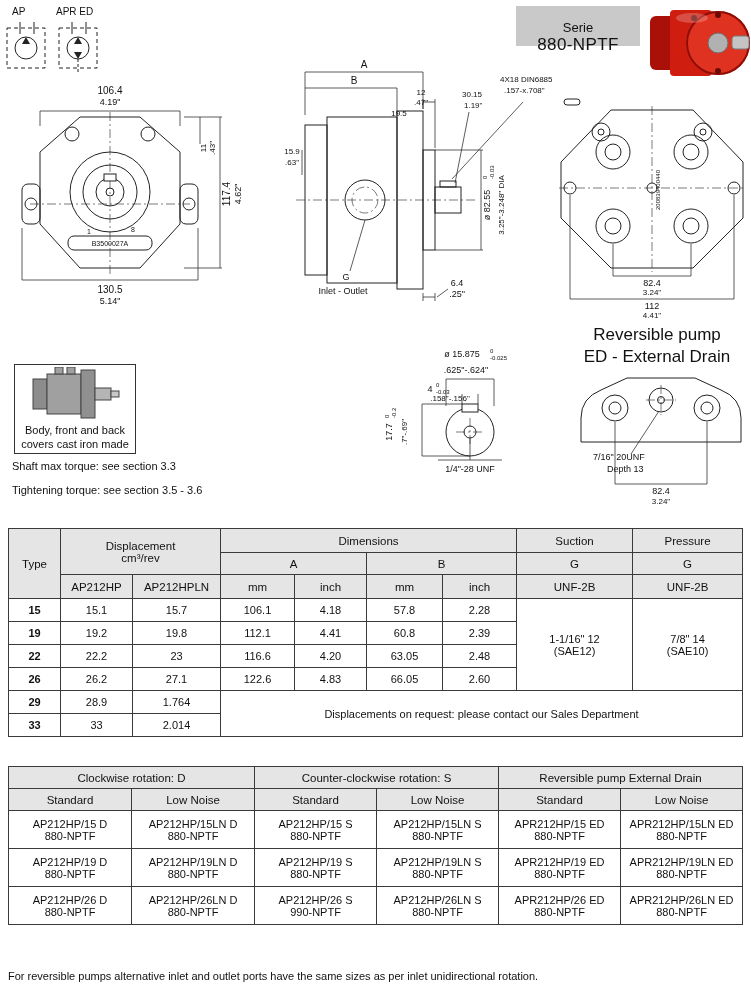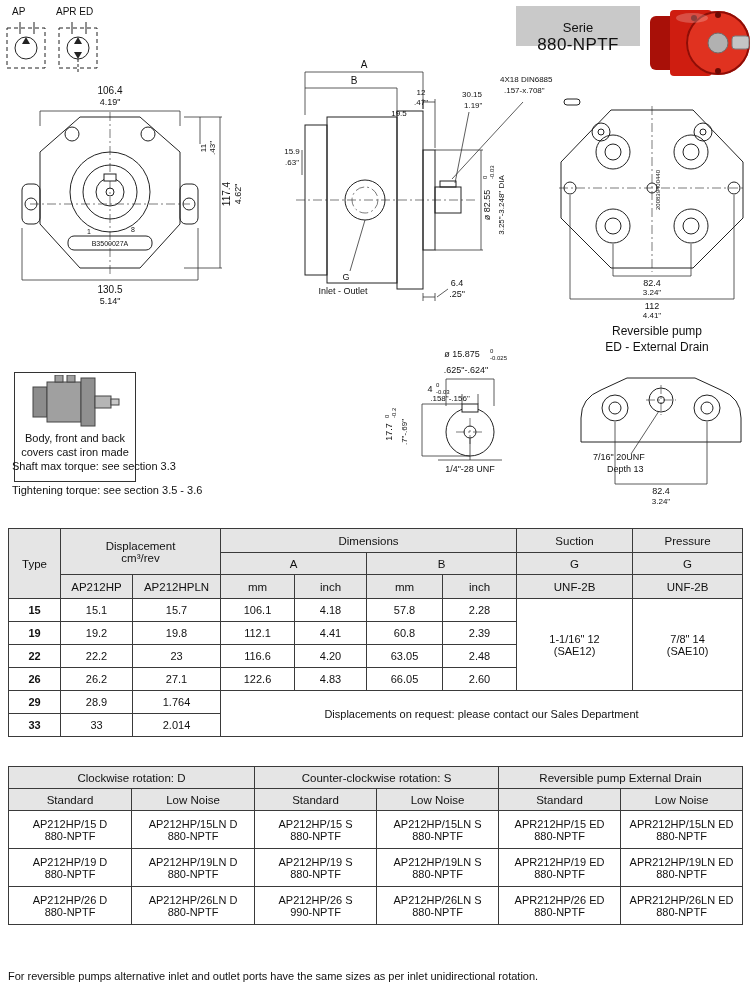--- a/index.html
+++ b/index.html
@@ -15,21 +15,21 @@
   th,td{border:1px solid #3a3a3a;text-align:center;vertical-align:middle;padding:1px 2px;overflow:hidden;}
   th{background:#e5e5e5;font-weight:normal;font-size:11.5px;}
   td{background:#fff;}
   td.typecell{font-weight:bold;}
   .castbox{border:1.5px solid #333;}
   svg text{font-family:"Liberation Sans","DejaVu Sans",sans-serif;fill:#111;}
   .t6{font-size:6px;}.t7{font-size:7px;}.t8{font-size:8px;}.t9{font-size:9px;}.t10{font-size:10px;}
   .ln{stroke:#222;fill:none;stroke-width:1;}
   .dl{stroke:#333;fill:none;stroke-width:.8;}
   .cl{stroke:#444;fill:none;stroke-width:.7;stroke-dasharray:9 3 2 3;}
-  .rev-title{font-size:12px;text-align:center;line-height:1.3;}
+  .rev-title{font-size:17px;text-align:center;line-height:1.3;}
 </style>
 </head>
 <body>
 
 <div id="page">
 
   <div class="abs" style="left:4px;top:6px;width:110px;height:72px">
     <span class="abs" style="left:8px;top:0;font-size:10px">AP</span>
     <span class="abs" style="left:52px;top:0;font-size:10px">APR ED</span>
     <svg class="abs" style="left:0;top:14px" width="110" height="56" viewBox="0 0 110 56">
@@ -285,21 +285,21 @@
     <text class="t9" x="34" y="106" text-anchor="start">Depth 13</text>
     <g>
       <line class="dl" x1="42" y1="56" x2="42" y2="118"></line>
       <line class="dl" x1="134" y1="56" x2="134" y2="118"></line>
       <line class="dl" x1="42" y1="118" x2="134" y2="118"></line>
     </g>
     <text class="t9" x="88" y="128" text-anchor="middle">82.4</text>
     <text class="t8" x="88" y="138" text-anchor="middle">3.24"</text>
   </svg>
 
-  <div class="abs castbox" style="left:14px;top:372px;width:122px;height:110px">
+  <div class="abs castbox" style="left:14px;top:364px;width:122px;height:90px">
     <svg width="120" height="52" viewBox="0 0 120 52" style="display:block;margin:2px auto 0">
       <g>
         <rect x="18" y="12" width="14" height="30" fill="#8c8c8c" stroke="#444"></rect>
         <rect x="32" y="7" width="34" height="40" fill="#a0a0a0" stroke="#444"></rect>
         <rect x="66" y="3" width="14" height="48" fill="#909090" stroke="#444"></rect>
         <rect x="80" y="21" width="16" height="12" fill="#b5b5b5" stroke="#444"></rect>
         <rect x="96" y="24" width="8" height="6" fill="#c8c8c8" stroke="#444"></rect>
         <rect x="40" y="0" width="8" height="7" fill="#a0a0a0" stroke="#444"></rect>
         <rect x="52" y="0" width="8" height="7" fill="#a0a0a0" stroke="#444"></rect>
       </g>

